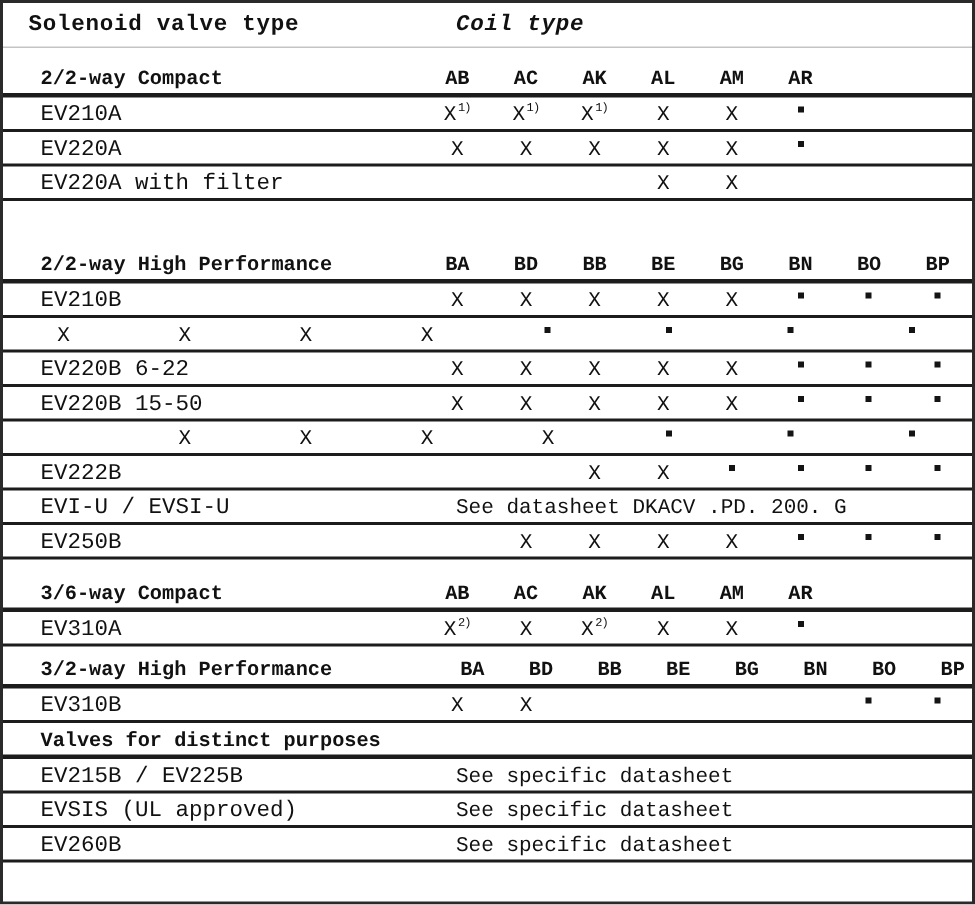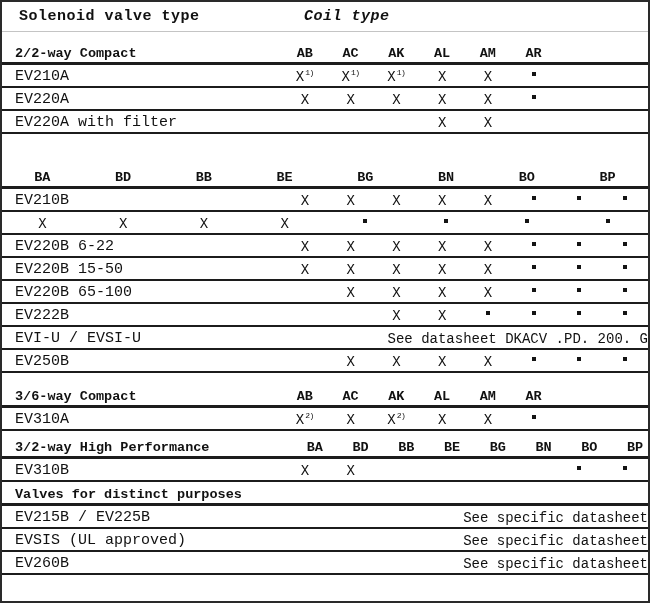--- a/index.html
+++ b/index.html
@@ -27,21 +27,21 @@
     white-space: nowrap;
   }
   .title-left { width: 280px; padding-left: 17px; flex: 0 0 280px; }
   .title-right { padding-left: 22px; font-style: italic; }
 
   
   .row { display: flex; align-items: flex-end; width: 100%; }
   .row .label {
     flex: 0 0 280px;
     width: 280px;
-    padding-left: 13px;
+    padding-left: 25px;
     white-space: nowrap;
     overflow: hidden;
   }
   .cell {
     flex: 1 1 0;
     text-align: center;
     white-space: nowrap;
   }
 
   .section-header {
@@ -60,21 +60,21 @@
   .data-row {
     height: 23px;
     border-bottom: 2px solid #1c1c1c;
     font-size: 15px;
     padding-bottom: 1px;
   }
   .data-row .cell { font-size: 14px; }
 
   .span-cell {
     flex: 1 1 auto;
-    text-align: right;
+    text-align: left;
     padding-left: 22px;
     font-size: 14px;
     white-space: nowrap;
   }
 
   sup.fnote {
     font-size: 8px;
     line-height: 0;
     vertical-align: 6px;
     letter-spacing: -0.5px;
@@ -136,20 +136,21 @@
         <div class="cell"></div>
         <div class="cell"></div>
         <div class="cell"></div>
         <div class="cell">X</div>
         <div class="cell">X</div>
         <div class="cell"></div>
         <div class="cell"></div>
         <div class="cell"></div>
       </div>
       <div class="row section-header s1">
+        <div class="label">2/2-way High Performance</div>
         <div class="cell">BA</div>
         <div class="cell">BD</div>
         <div class="cell">BB</div>
         <div class="cell">BE</div>
         <div class="cell">BG</div>
         <div class="cell">BN</div>
         <div class="cell">BO</div>
         <div class="cell">BP</div>
       </div>
       <div class="row data-row">
@@ -189,21 +190,20 @@
         <div class="cell">X</div>
         <div class="cell">X</div>
         <div class="cell">X</div>
         <div class="cell">X</div>
         <div class="cell">X</div>
         <div class="cell"><div class="dot"></div></div>
         <div class="cell"><div class="dot"></div></div>
         <div class="cell"><div class="dot"></div></div>
       </div>
       <div class="row data-row">
-        <div class="label">EV220B 65-100</div>
         <div class="cell"></div>
         <div class="cell">X</div>
         <div class="cell">X</div>
         <div class="cell">X</div>
         <div class="cell">X</div>
         <div class="cell"><div class="dot"></div></div>
         <div class="cell"><div class="dot"></div></div>
         <div class="cell"><div class="dot"></div></div>
       </div>
       <div class="row data-row">

